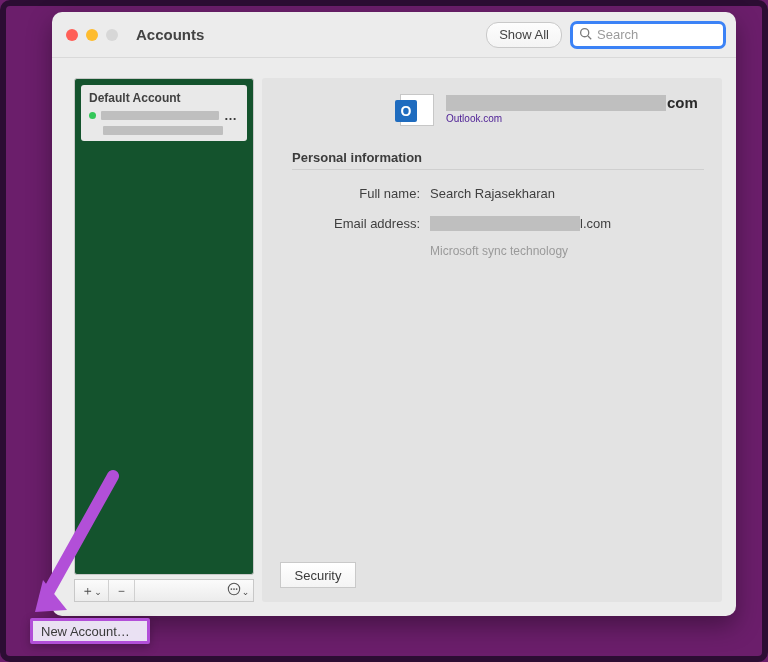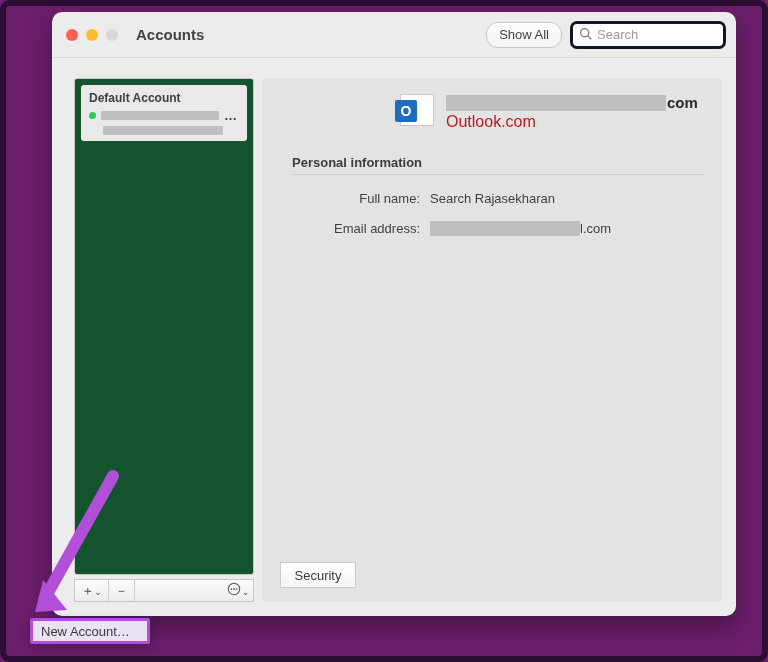--- a/index.html
+++ b/index.html
@@ -37,21 +37,21 @@
   .tl { width:12px; height:12px; border-radius:50%; }
   .tl.red{background:#ff5f57;} .tl.yellow{background:#febc2e;} .tl.grey{background:#d7d7d7;}
   .window-title { font-size:15px; font-weight:600; color:#434343; }
   .titlebar-right { margin-left:auto; display:flex; gap:8px; align-items:center; }
   .showall {
     height:26px; padding:0 12px; border:1px solid #c9c9c9; border-radius:12px;
     background:linear-gradient(#fdfdfd,#f4f4f4); font-size:13px; color:#434343;
     display:flex; align-items:center; cursor:pointer;
   }
   .search-wrap{
-    width:156px; height:28px; border:3px solid #0f172a; border-radius:7px;
+    width:156px; height:28px; border:3px solid #3b82f6; border-radius:7px;
     background:#fff; display:flex; align-items:center; padding:0 6px; gap:5px;
   }
   .search-wrap .mag{ color:#7b7b7b; font-size:13px; }
   .search-wrap input{ border:none; outline:none; width:100%; font-size:13px; background:transparent; color:#555; }
   .search-wrap input::placeholder{ color:#9b9b9b; }
 
   
   .body { flex:1; display:flex; padding:20px 14px 14px 22px; gap:8px; }
 
   
@@ -104,21 +104,21 @@
     background:#1f6cbf; border-radius:2px;
   }
   .outlook-icon::after{
     content:"O"; position:absolute; left:-6px; top:5px; width:22px; height:22px;
     color:#fff; font-weight:700; font-size:14px; line-height:22px; text-align:center;
     font-family:Arial,Helvetica,sans-serif;
   }
   .hdr-text{ display:flex; flex-direction:column; gap:2px; }
   .hdr-email{ display:flex; align-items:center; gap:1px; font-size:15px; font-weight:700; }
   .hdr-email .mask{ width:220px; height:16px; background:#bfbfbf; display:inline-block; }
-  .hdr-service{ font-size:16px; color:#b91c1c; }
+  .hdr-service{ font-size:10px; color:#4c1d95; }
 
   .form{ display:flex; flex-direction:column; gap:4px; }
   .row{ display:flex; align-items:center; gap:10px; min-height:26px; }
   .lbl{ width:140px; text-align:right; color:#3f3f3f; font-size:13px; }
   .value{ color:#3f3f3f; font-size:13px; }
   .input-box{ flex:1; height:22px; background:#fff; border:1px solid #c9c9c9; position:relative; overflow:hidden; }
   .input-box .fill{ position:absolute; left:0; top:0; bottom:0; width:62%; background:#bfbfbf; }
 
   .section-hdr{
     margin:10px 0 6px 12px; font-weight:700; color:#3c3c3c; font-size:13px;
@@ -239,20 +239,21 @@
         </div>
 
         <div class="row">
           <div class="lbl">Email address:</div>
           <div class="value email-val">
             <span class="mask"></span>
             <span>l.com</span>
           </div>
         </div>
 
+        <div class="sync-note">Microsoft sync technology</div>
       </div>
 
       <div class="sec-btn">Security</div>
 
     </div>
   </div>
 </div>
 
 <div class="popup">
   <span>New Account…</span>

